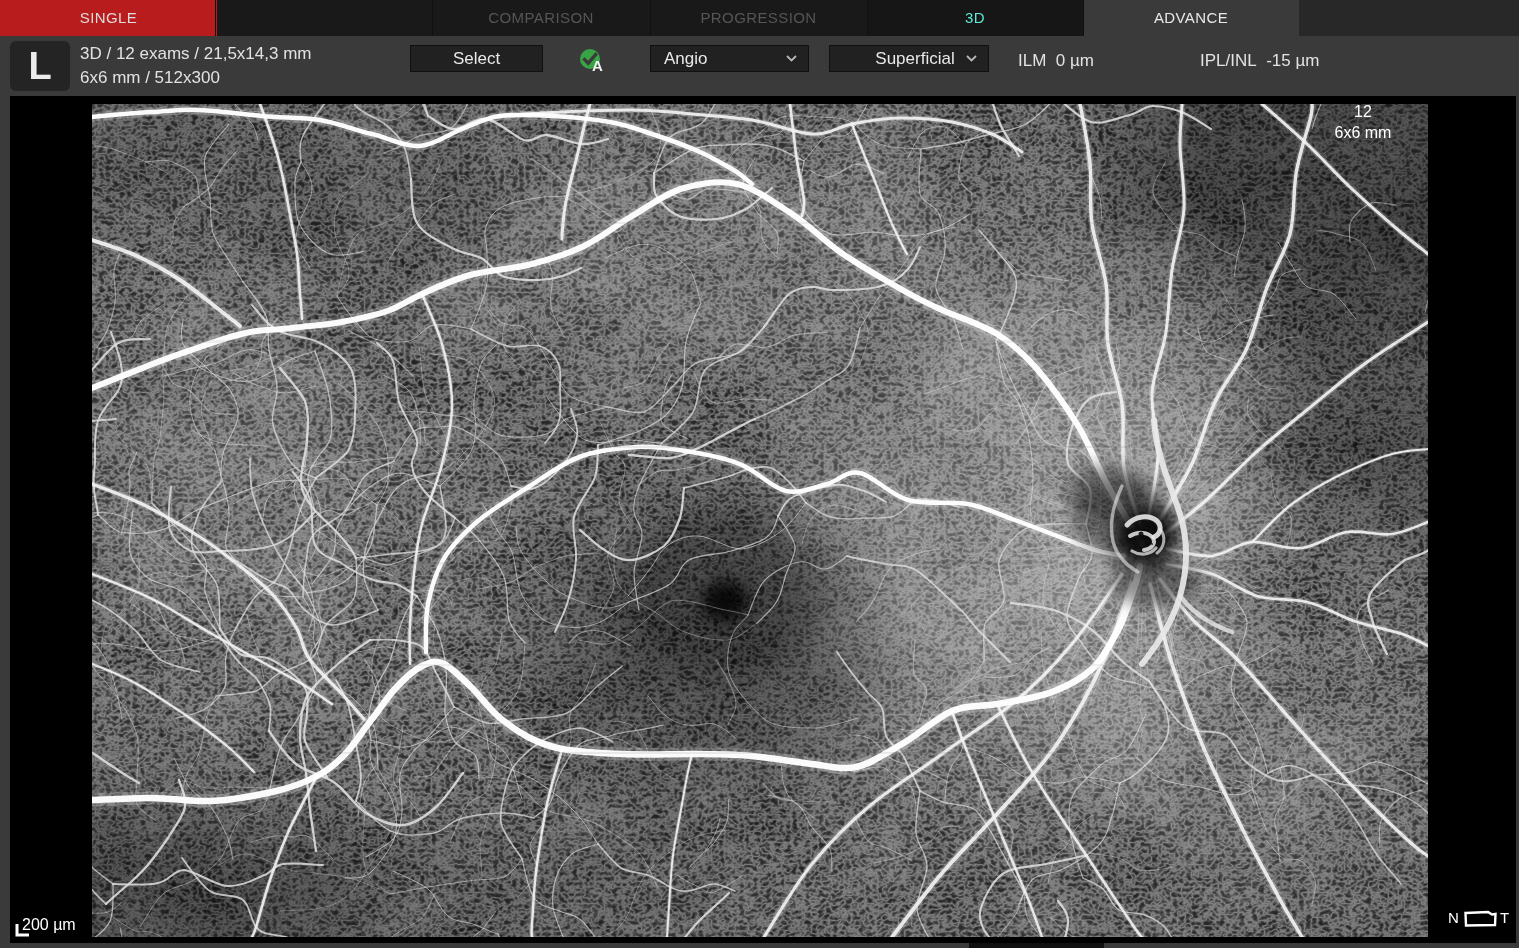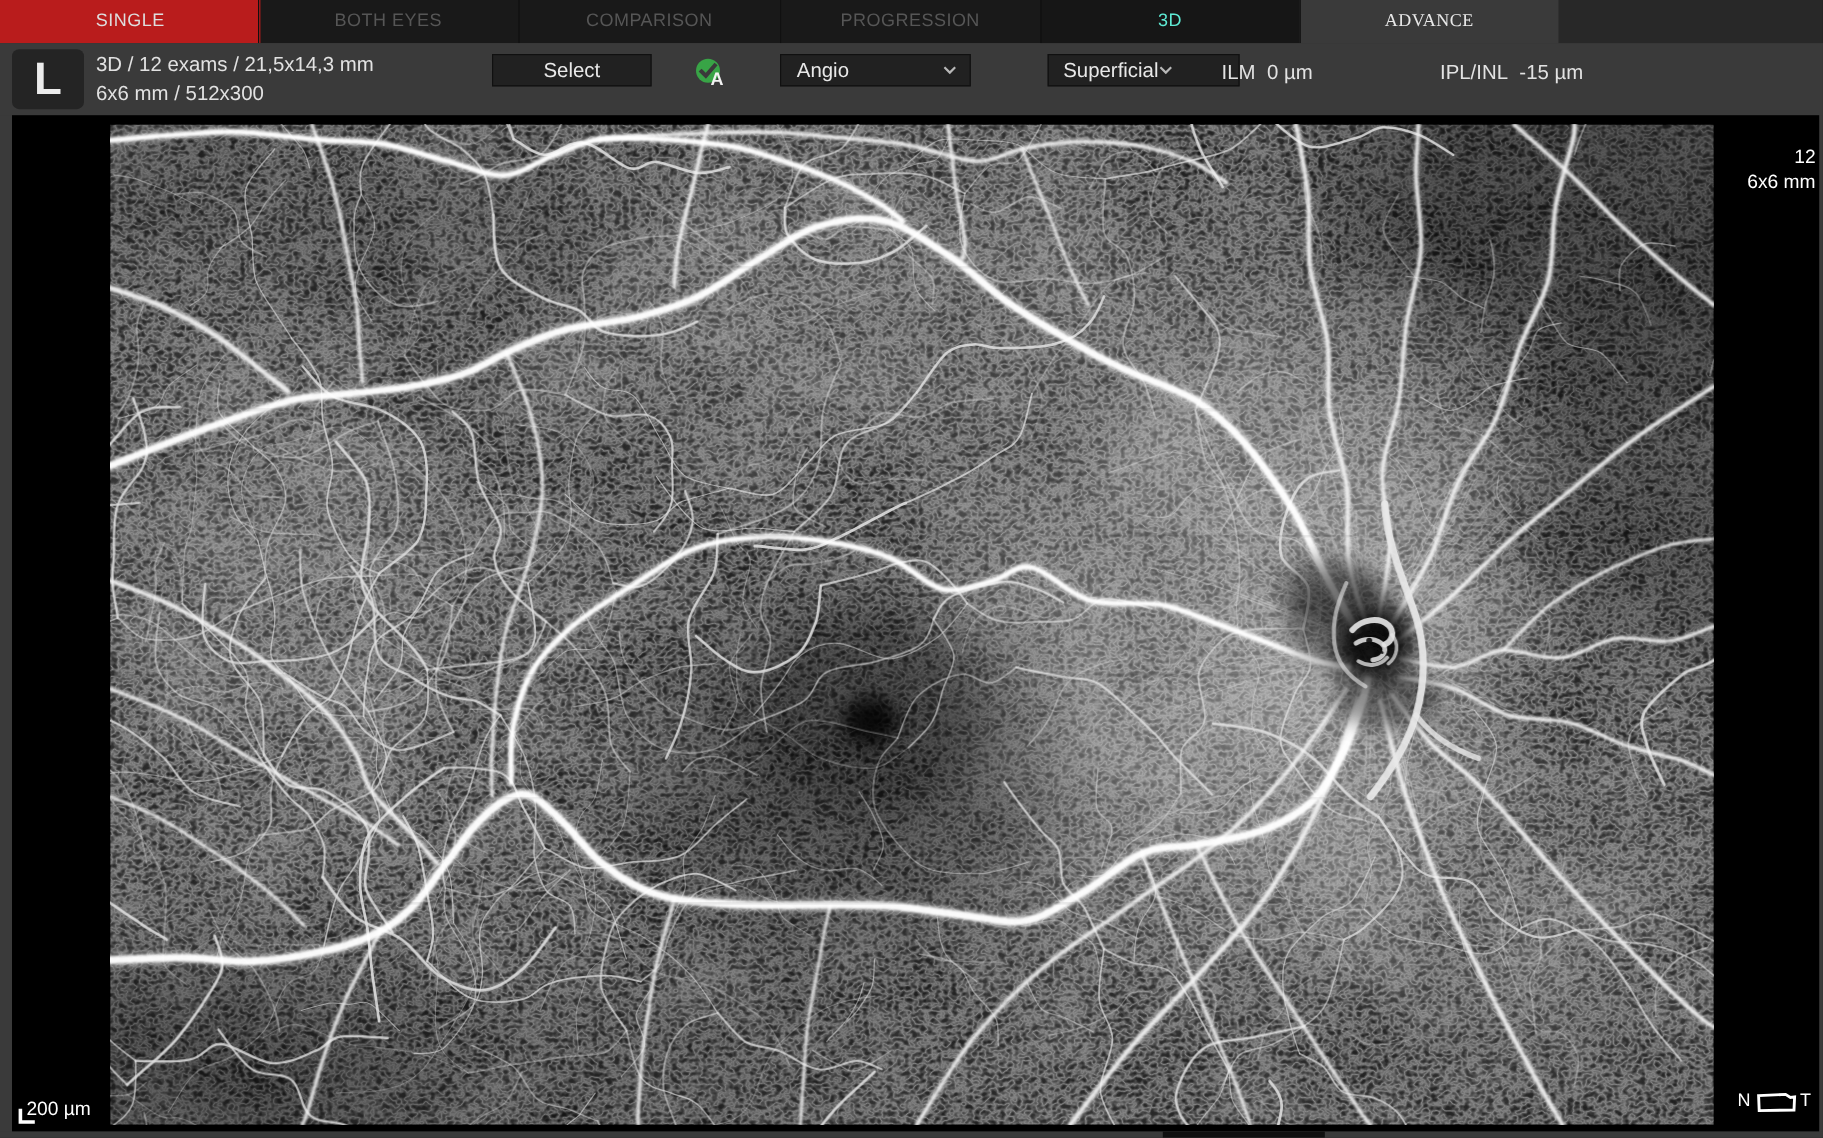--- a/index.html
+++ b/index.html
@@ -16,25 +16,24 @@
   .tb-text { position:absolute; color:#e2e2e2; font-size:17px; }
   .btn { position:absolute; top:9px; height:27px; background:#212121; border:1px solid #101010;
     color:#e8e8e8; font-size:17px; text-align:center; line-height:25px; }
   .chev { position:absolute; top:19px; width:11px; height:7px; }
   #main { position:absolute; left:10px; top:96px; width:1506px; height:847px; background:#000; }
 </style>
 </head>
 <body>
   <div id="tabbar">
     <div class="tab" style="left:0; color:#dedede; background:#b91c1c;">SINGLE</div>
-    <div class="tab" style="left:215px;">BOTH EYES</div>
     <div class="tab" style="left:432px; width:218px;">COMPARISON</div>
     <div class="tab" style="left:650px;">PROGRESSION</div>
     <div class="tab" style="left:867px; width:216px; color:#5eead4; background:#161616;">3D</div>
-    <div class="tab" style="left:1083px; width:216px; color:#e8e8e8; background:#3a3a3a;font-family:Liberation Serif, serif;">ADVANCE</div>
+    <div class="tab" style="left:1083px; width:216px; color:#e8e8e8; background:#3a3a3a;">ADVANCE</div>
     <div class="tab" style="left:1299px; width:220px; background:#282828;"></div>
     <div style="position:absolute; left:215px; top:0; width:1px; height:36px; background:#101010;"></div>
     <div style="position:absolute; left:432px; top:0; width:1px; height:36px; background:#101010;"></div>
     <div style="position:absolute; left:650px; top:0; width:1px; height:36px; background:#101010;"></div>
     <div style="position:absolute; left:867px; top:0; width:1px; height:36px; background:#101010;"></div>
     <div style="position:absolute; left:1083px; top:0; width:1px; height:36px; background:#101010;"></div>
   </div>
   <div id="toolbar">
     <div id="lbox">L</div>
     <div class="tb-text" style="left:80px; top:8px;">3D / 12 exams / 21,5x14,3 mm</div>
@@ -42,21 +41,21 @@
     <div class="btn" style="left:410px; width:133px;">Select</div>
     <svg class="abs" style="left:578px; top:11px;" width="28" height="26" viewBox="0 0 28 26">
       <circle cx="12" cy="12" r="10" fill="#38a446"></circle>
       <path d="M6.6 12.6 L10.2 16.2 L17.6 7.6" fill="none" stroke="#3a3a3a" stroke-width="3.4" stroke-linecap="square"></path>
       <text x="19.5" y="23.5" font-size="15" font-weight="bold" fill="#f2f2f2" text-anchor="middle">A</text>
     </svg>
     <div class="btn" style="left:650px; width:159px; text-align:left; padding-left:13px;">Angio</div>
     <svg class="chev" style="left:786px;" viewBox="0 0 11 7">
       <path d="M1 1 L5.5 5.5 L10 1" fill="none" stroke="#b8b8b8" stroke-width="1.8"></path>
     </svg>
-    <div class="btn" style="left:829px; width:160px; text-align:left; padding-left:12px;margin-left:44px;">Superficial</div>
+    <div class="btn" style="left:829px; width:160px; text-align:center; padding-left:12px;">Superficial</div>
     <svg class="chev" style="left:966px;" viewBox="0 0 11 7">
       <path d="M1 1 L5.5 5.5 L10 1" fill="none" stroke="#b8b8b8" stroke-width="1.8"></path>
     </svg>
     <div class="tb-text" style="left:1018px; top:15px;">ILM&nbsp; 0 µm</div>
     <div class="tb-text" style="left:1200px; top:15px;">IPL/INL&nbsp; -15 µm</div>
   </div>
   <div id="main">
     <svg class="abs" style="left:82px; top:8px;" width="1336" height="833" viewBox="0 0 1336 833">
       <defs>
         <filter id="mesh" x="0" y="0" width="100%" height="100%">
@@ -667,21 +666,21 @@
         <path d="M 1062 316 C 1064 350 1078 380 1088 410 C 1096 436 1096 464 1088 492 C 1082 514 1066 540 1050 560" stroke-width="6" opacity="0.92"></path>
         <path d="M 1030 382 C 1022 400 1018 414 1020 432 C 1022 448 1032 460 1046 468" stroke-width="3.4" opacity="0.6"></path>
         <path d="M 1088 492 C 1102 510 1118 520 1140 528" stroke-width="4.5" opacity="0.8"></path>
       </g>
       <g fill="none" stroke="#101010" stroke-linecap="round" filter="url(#soft)">
         <path d="M 1040 426 C 1048 422 1056 423 1061 428" stroke-width="2.6" opacity="0.9"></path>
         <path d="M 1044 437 C 1051 434 1057 436 1060 440" stroke-width="2" opacity="0.85"></path>
         <circle cx="1049" cy="430" r="2.5" fill="#111" stroke="none" opacity="0.9"></circle>
       </g>
     </svg>
-    <div class="abs" style="left:1203px; top:5px; width:300px; text-align:right; color:#fff; font-size:16px; line-height:21px;margin-top:20px;">12<br>6x6 mm</div>
+    <div class="abs" style="left:1203px; top:5px; width:300px; text-align:center; color:#fff; font-size:16px; line-height:21px;">12<br>6x6 mm</div>
     <svg class="abs" style="left:4px; top:826px;" width="18" height="18" viewBox="0 0 18 18">
       <path d="M3 2 L3 13 L15 13" fill="none" stroke="#fff" stroke-width="3"></path>
     </svg>
     <div class="abs" style="left:12px; top:820px; color:#fff; font-size:16px;">200 µm</div>
     <div class="abs" style="left:1438px; top:813px; color:#fff; font-size:15px;">N</div>
     <svg class="abs" style="left:1453px; top:814px;" width="35" height="18" viewBox="0 0 35 18">
       <path d="M2.5 3 L25 2 L29 4.5 L32.5 4 L32 15 L3 15.5 Z" fill="none" stroke="#fff" stroke-width="2.4"></path>
     </svg>
     <div class="abs" style="left:1490px; top:813px; color:#fff; font-size:15px;">T</div>
   </div>

